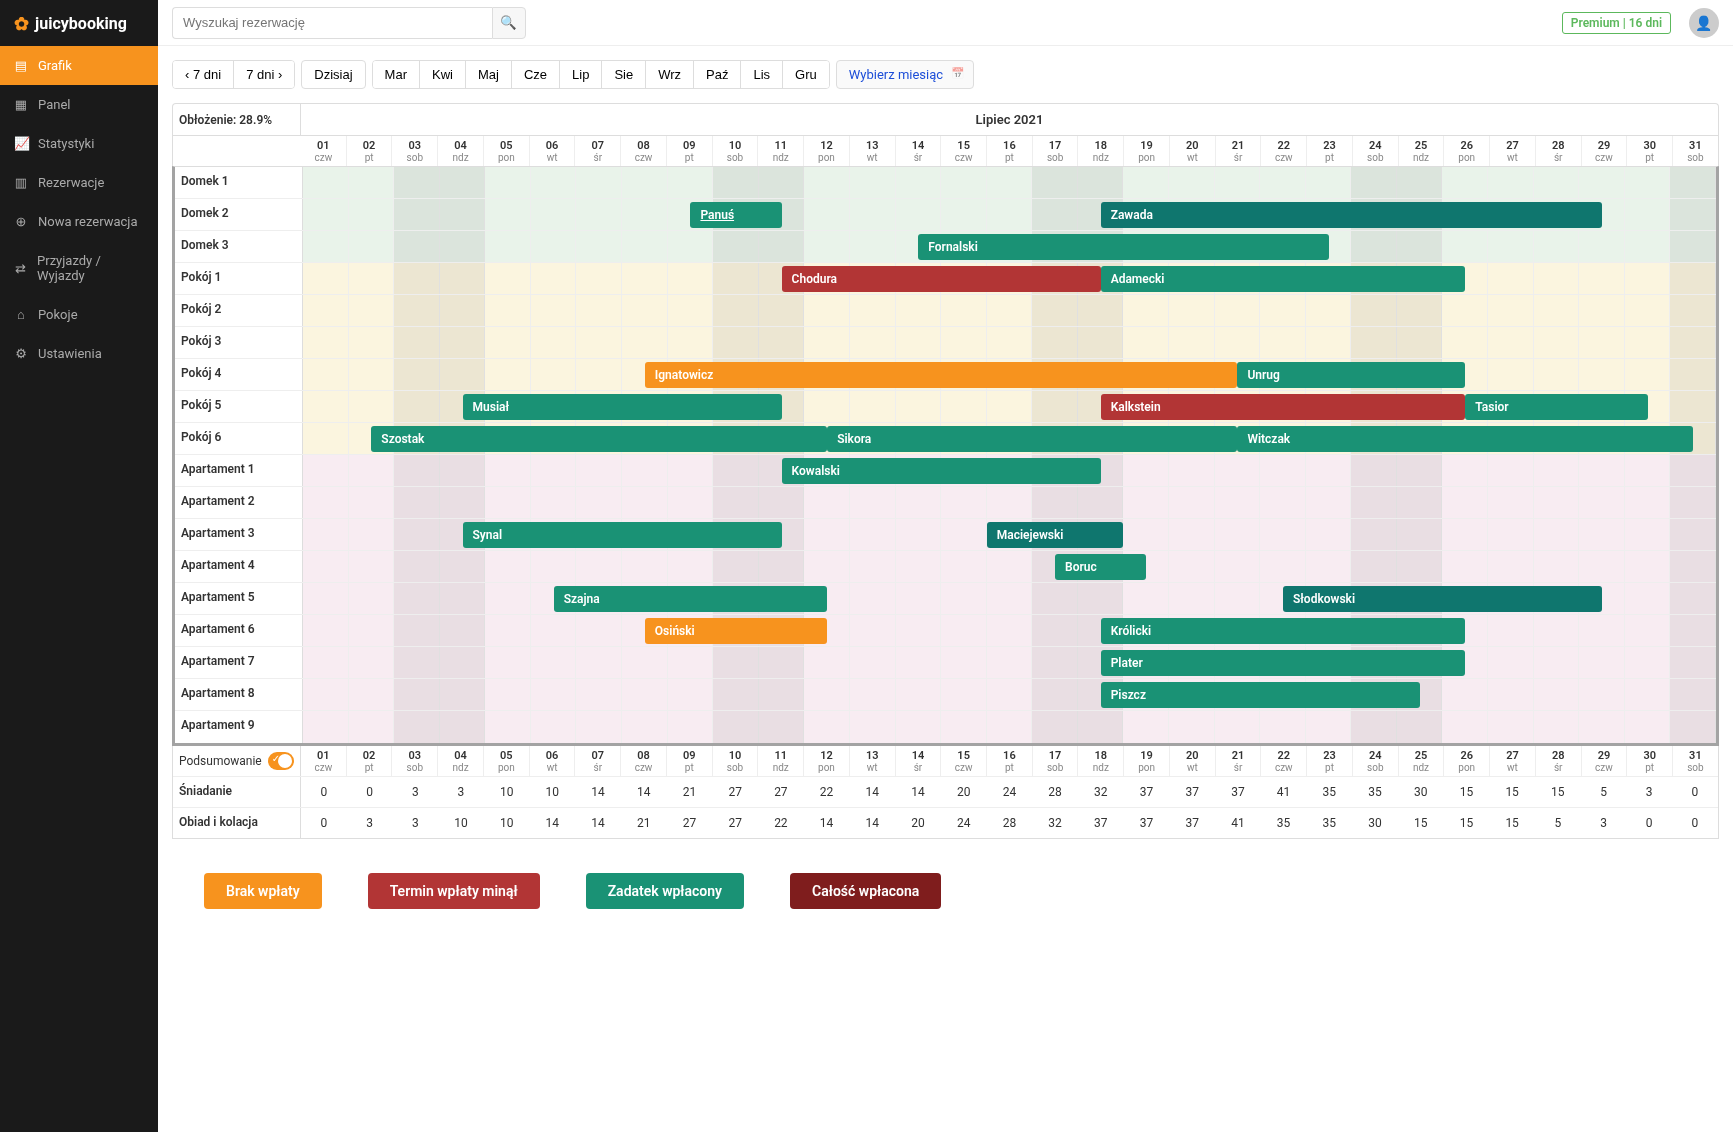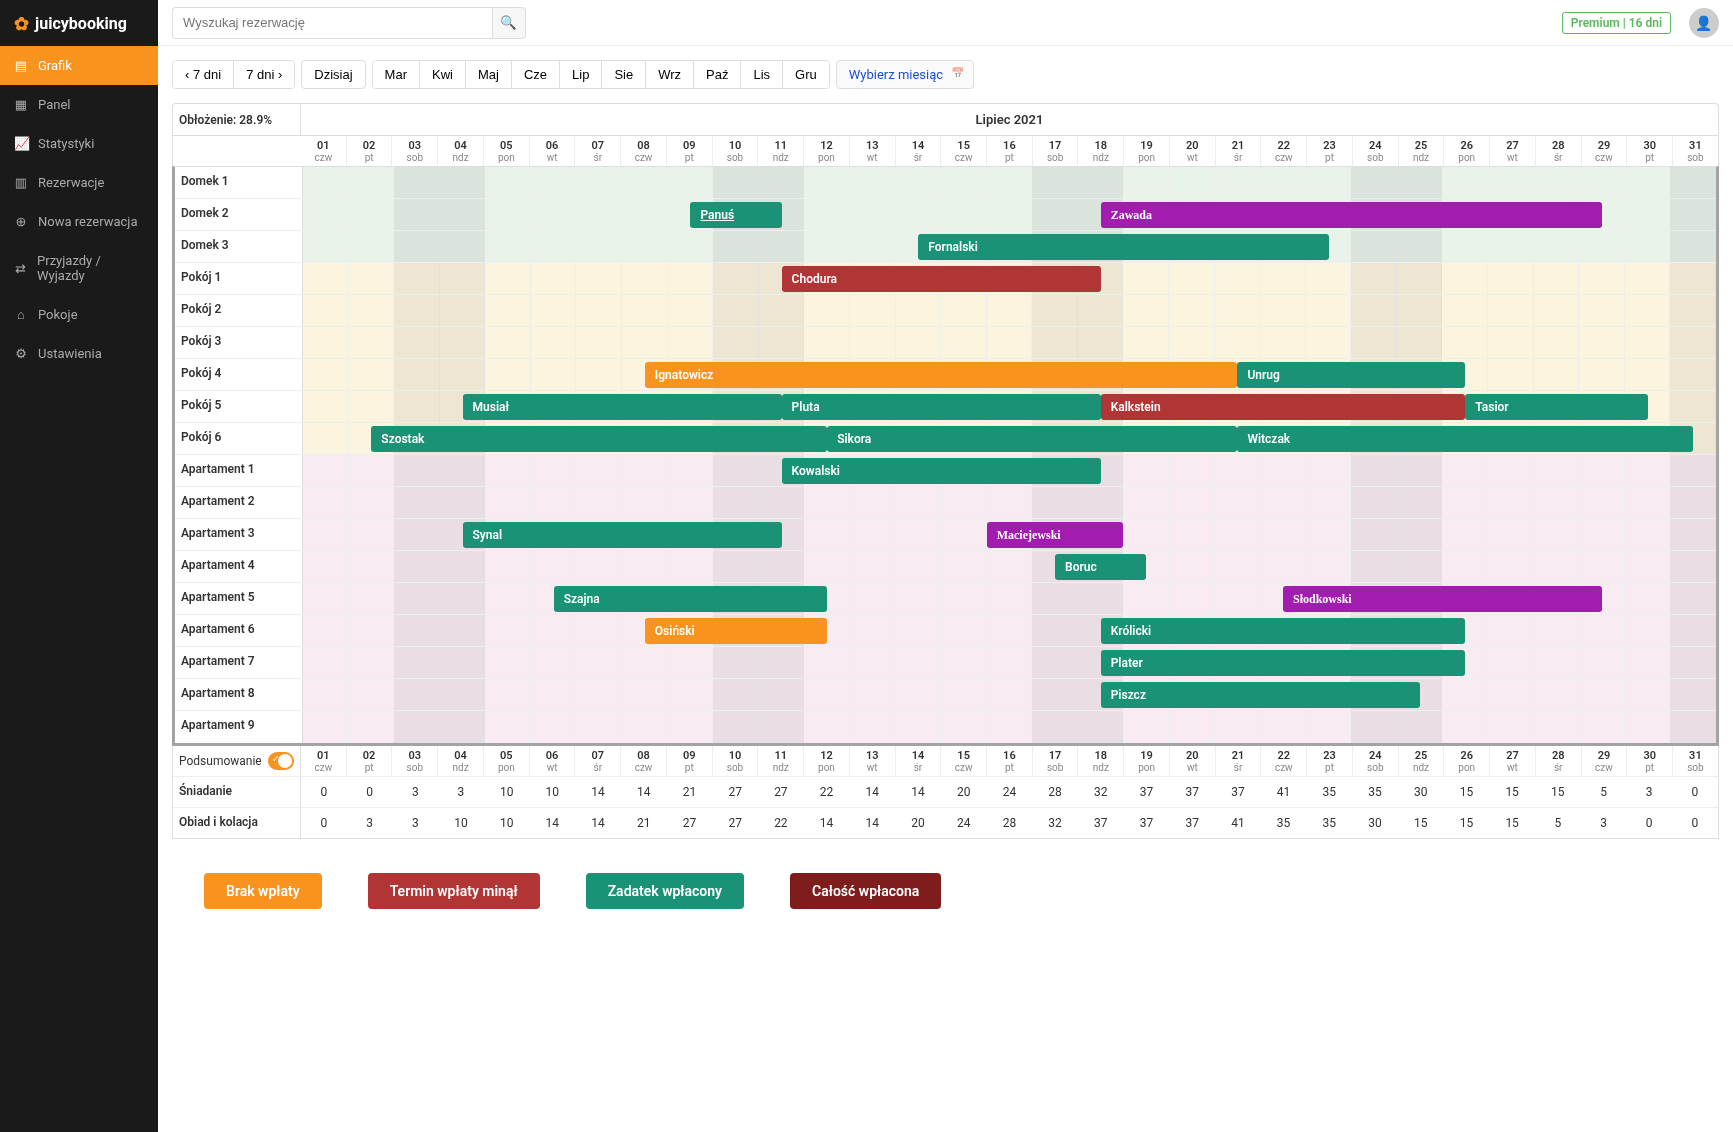--- a/index.html
+++ b/index.html
@@ -60,21 +60,21 @@
 .tint-y .cell { background: #fbf5df; }
 .tint-p .cell { background: #f8ecf2; }
 .cell.wk { filter: brightness(.94); }
 
 
 .bars { position: absolute; inset: 0; pointer-events: none; }
 .bar { position: absolute; top: 3px; height: 26px; border-radius: 3px; color: #fff; font-size: 12px; font-weight: 600; display: flex; align-items: center; padding: 0 10px; pointer-events: auto; cursor: pointer; white-space: nowrap; overflow: hidden; }
 .c-green { background: #1a9275; }
 .c-orange { background: #f7931e; }
 .c-red { background: #b23535; }
-.c-blue { background: #a21caf; font-family: Liberation Serif, serif; }
+.c-blue { background: #0f766e; }
 
 
 .sum-wrap { border: 1px solid #ddd; border-top: none; }
 .sum-head { display: flex; border-bottom: 1px solid #eee; }
 .sum-label { width: 128px; flex-shrink: 0; display: flex; align-items: center; gap: 6px; padding: 6px; font-size: 12px; border-right: 1px solid #ddd; }
 .toggle { width: 36px; height: 18px; background: #f7931e; border-radius: 9px; position: relative; display: inline-block; }
 .toggle::after { content: "✓"; position: absolute; left: 4px; top: 1px; color: #fff; font-size: 10px; }
 .toggle::before { content: ""; position: absolute; right: 2px; top: 2px; width: 14px; height: 14px; background: #fff; border-radius: 50%; }
 .sum-row { display: flex; border-bottom: 1px solid #eee; }
 .sum-row:last-child { border-bottom: none; }
@@ -443,20 +443,21 @@
               <div class="cell wk"></div>
               <div class="cell wk"></div>
               <div class="cell"></div>
               <div class="cell"></div>
               <div class="cell"></div>
               <div class="cell"></div>
               <div class="cell"></div>
               <div class="cell wk"></div>
               <div class="bars">
                 <div class="bar c-red" style="left: 33.871%; width: 22.5806%;">Chodura</div>
+                <div class="bar c-green" style="left: 56.4516%; width: 25.8065%;">Adamecki</div>
               </div>
             </div>
           </div>
           <div class="cal-row tint-y">
             <div class="row-label">Pokój 2</div>
             <div class="cells">
               <div class="cell"></div>
               <div class="cell"></div>
               <div class="cell wk"></div>
               <div class="cell wk"></div>
@@ -596,21 +597,20 @@
               <div class="cell wk"></div>
               <div class="cell wk"></div>
               <div class="cell"></div>
               <div class="cell"></div>
               <div class="cell"></div>
               <div class="cell"></div>
               <div class="cell"></div>
               <div class="cell wk"></div>
               <div class="bars">
                 <div class="bar c-green" style="left: 11.2903%; width: 22.5806%;">Musiał</div>
-                <div class="bar c-green" style="left: 33.871%; width: 22.5806%;">Pluta</div>
                 <div class="bar c-red" style="left: 56.4516%; width: 25.8065%;">Kalkstein</div>
                 <div class="bar c-green" style="left: 82.2581%; width: 12.9032%;">Tasior</div>
               </div>
             </div>
           </div>
           <div class="cal-row tint-y">
             <div class="row-label">Pokój 6</div>
             <div class="cells">
               <div class="cell"></div>
               <div class="cell"></div>

